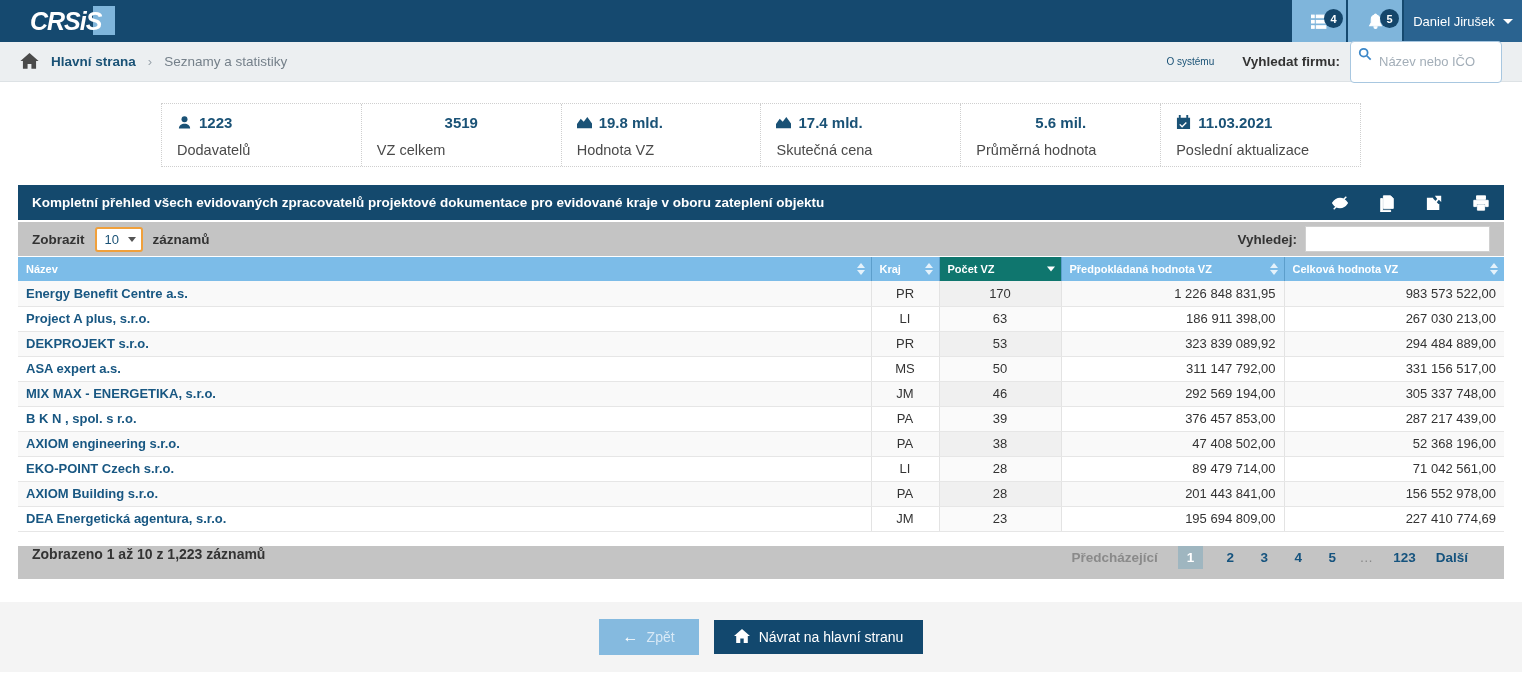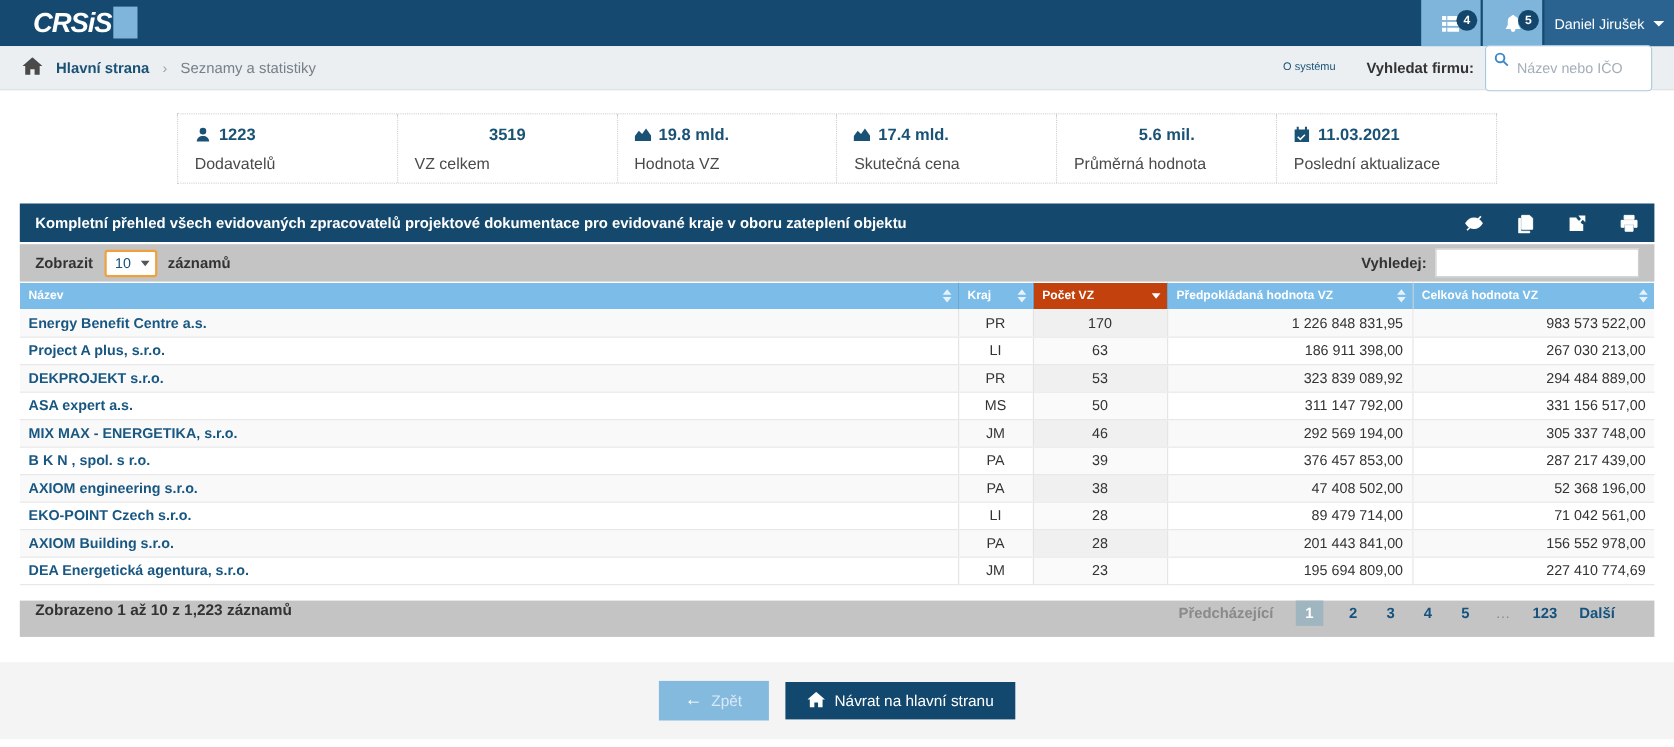--- a/index.html
+++ b/index.html
@@ -4,21 +4,21 @@
 <style>
   * { margin:0; padding:0; box-sizing:border-box; }
   html,body { width:1522px; height:679px; background:#fff;
     font-family:"Liberation Sans", sans-serif; overflow:hidden; }
   a { text-decoration:none; cursor:pointer; }
 
   
   .navbar { height:42px; background:#15496F; display:flex; align-items:stretch; }
   .logo { margin-left:30px; position:relative; display:flex; align-items:center;
     font-style:italic; font-weight:bold; font-size:25px; color:#fff;
-    letter-spacing:-1px; padding-right:24px; }
+    letter-spacing:-1px; padding-right:14px; }
   .logo .logo-box { position:absolute; right:0; top:6px; width:22px; height:29px;
     background:#7FB5DB; }
   .logo .logo-text { position:relative; z-index:1; text-shadow:0 0 1px #0c3least; }
   .nav-spacer { flex:1; }
   .nav-btn { width:54px; background:#7FB5DB; margin-left:2px; display:flex;
     align-items:center; justify-content:center; position:relative; cursor:pointer; }
   .nav-btn svg { width:17px; height:17px; fill:#fff; stroke:#fff; }
   .nav-badge { position:absolute; right:3px; top:9px; width:19px; height:19px;
     background:#14466B; border-radius:50%; color:#fff; font-size:11px; font-weight:bold;
     display:flex; align-items:center; justify-content:center; }
@@ -79,21 +79,21 @@
     border-top:5px solid #555; pointer-events:none; }
   .ctrl-right { margin-left:auto; display:flex; align-items:center; gap:8px; }
   .filter-input { width:185px; height:26px; border:1px solid #D0D0D0; background:#fff;
     font-size:13px; padding:0 6px; font-family:"Liberation Sans",sans-serif; }
 
   table.grid { width:100%; border-collapse:collapse; table-layout:fixed; }
   .grid th { height:24px; background:#7CBCE8; color:#fff; font-size:11px;
     font-weight:bold; text-align:left; padding:0 18px 0 8px; position:relative;
     cursor:pointer; white-space:nowrap; overflow:hidden; }
   .grid th + th { border-left:1px solid #5C9ECB; }
-  .grid th.sorted { background:#c2410c; }
+  .grid th.sorted { background:#0f766e; }
   .col-name  { width:853px; }
   .col-kraj  { width:68px; }
   .col-pocet { width:122px; }
   .col-predp { width:223px; }
   .col-celk  { width:220px; }
   .sort { position:absolute; right:6px; top:50%; transform:translateY(-50%);
     display:flex; flex-direction:column; gap:2px; }
   .tri-up { width:0; height:0; border-left:4px solid transparent;
     border-right:4px solid transparent; border-bottom:5px solid rgba(255,255,255,.8); }
   .tri-down { width:0; height:0; border-left:4px solid transparent;

